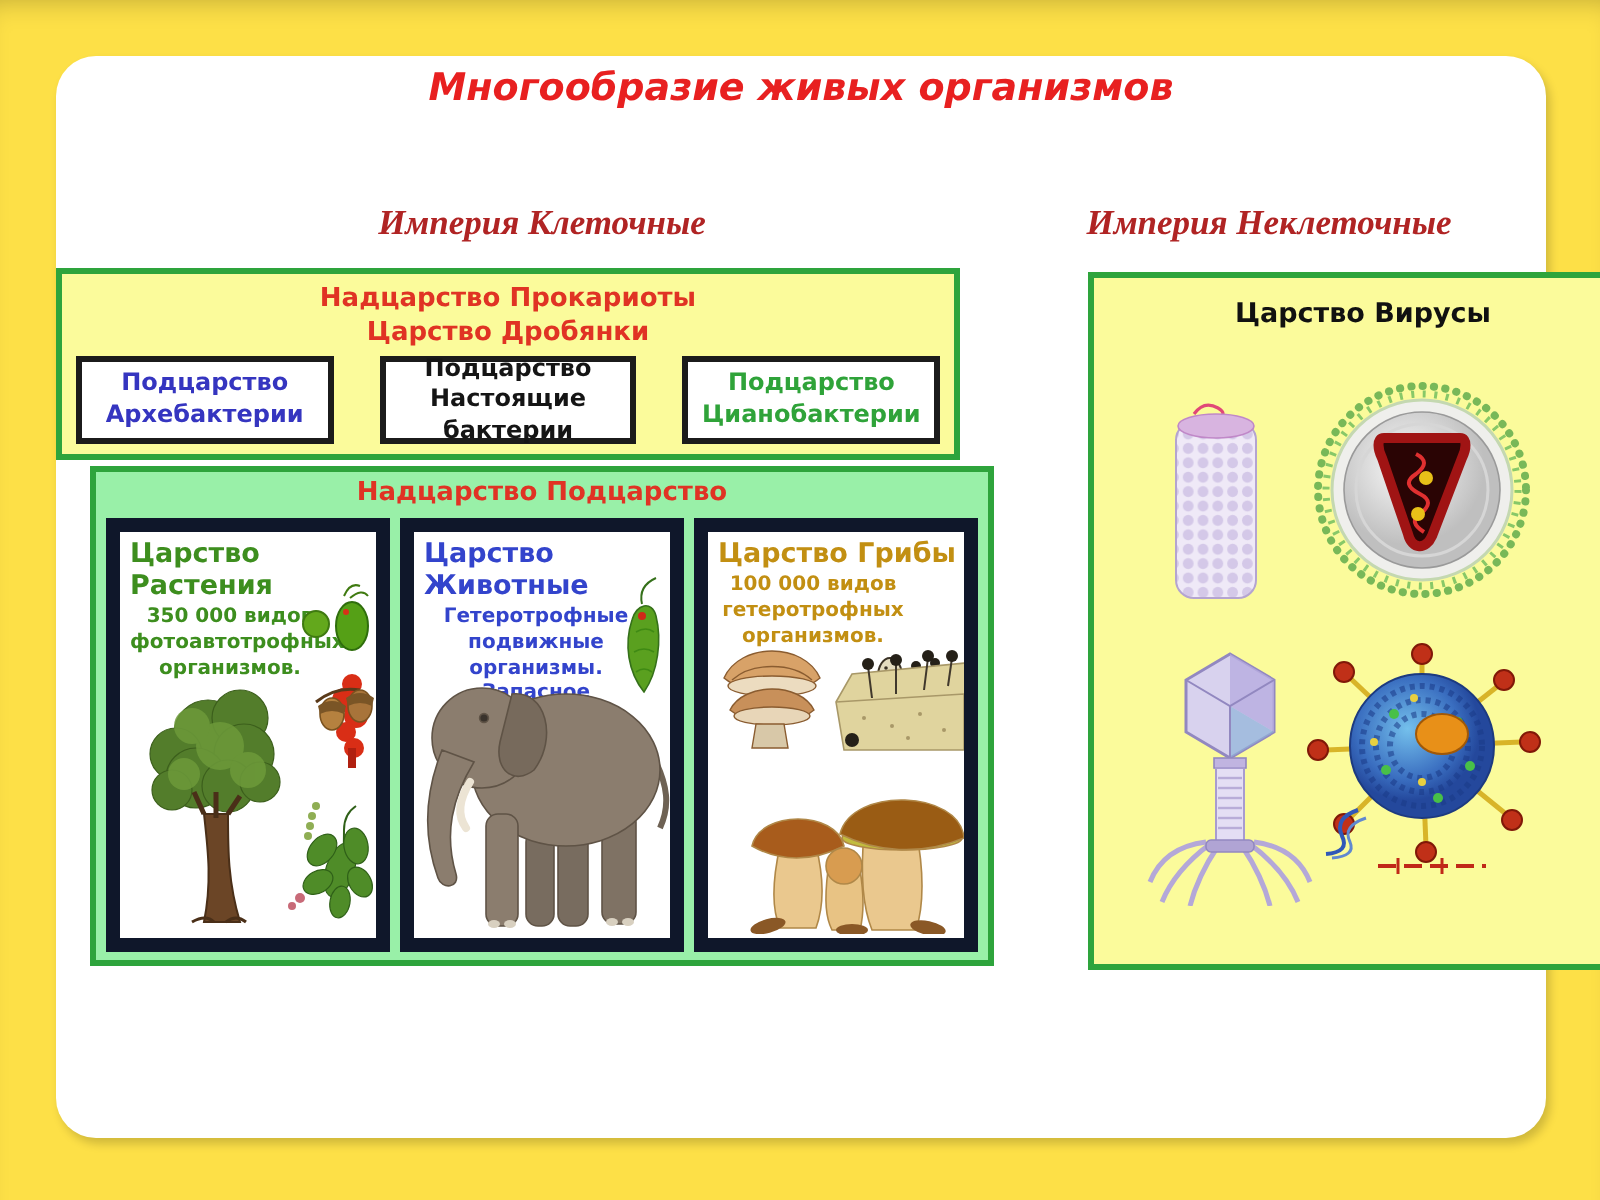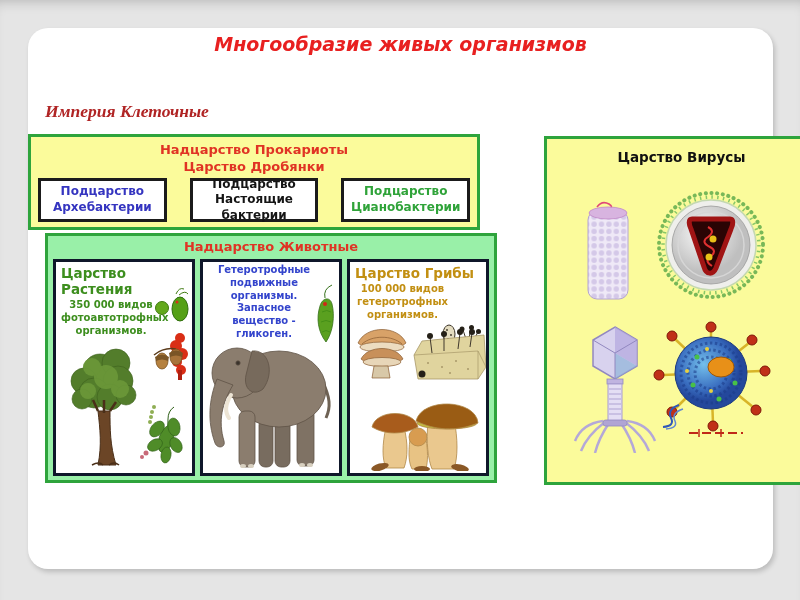--- a/index.html
+++ b/index.html
@@ -1,33 +1,33 @@
 <!DOCTYPE html>
 <html><head>
 <meta charset="utf-8">
 <style>
   html,body{margin:0;padding:0;}
-  .frame{position:relative;width:800px;height:600px;background:#e5e5e5;font-family:"DejaVu Sans","Liberation Sans",sans-serif;overflow:hidden;box-shadow:inset 0 10px 14px -10px rgba(0,0,0,.25);}
+  .frame{position:relative;width:800px;height:600px;background:#fde047;font-family:"DejaVu Sans","Liberation Sans",sans-serif;overflow:hidden;box-shadow:inset 0 10px 14px -10px rgba(0,0,0,.25);}
   .card{position:absolute;left:28px;top:28px;width:745px;height:541px;background:#ffffff;border-radius:20px;box-shadow:2px 3px 5px rgba(0,0,0,.18);}
   .slide-title{position:absolute;left:28px;top:33px;width:745px;text-align:center;font-size:19px;font-weight:bold;font-style:italic;color:#E82020;}
-  .empire-header{position:absolute;top:101px;text-align:left;font-family:"Liberation Serif","DejaVu Serif",serif;font-style:italic;font-weight:bold;font-size:17.5px;color:#B02424;}
+  .empire-header{position:absolute;top:101px;text-align:center;font-family:"Liberation Serif","DejaVu Serif",serif;font-style:italic;font-weight:bold;font-size:17.5px;color:#B02424;}
   .empire-cellular{left:45px;width:452px;}
   .empire-noncellular{left:514px;width:241px;}
   .panel{position:absolute;border:3px solid #2EA43C;box-sizing:border-box;}
   .prok-panel{left:28px;top:134px;width:452px;height:96px;background:#FBFB9B;}
   .prok-title{margin-top:5px;text-align:center;font-size:13px;font-weight:bold;color:#E03324;line-height:1.3;white-space:pre-line;}
   .sub-row{position:absolute;left:7px;right:7px;bottom:5px;display:flex;gap:23px;border-radius:15px;}
   .sub-box{flex:1;height:38px;background:#fff;border:3px solid #1b1b1b;display:flex;align-items:center;justify-content:center;text-align:center;font-size:12px;font-weight:bold;line-height:1.3;white-space:pre-line;}
   .sub-arch{color:#3535C0;}
   .sub-true{color:#151515;}
   .sub-cyan{color:#2FA339;}
   .euk-panel{left:45px;top:233px;width:452px;height:250px;background:#99F0A8;}
   .euk-title{margin-top:3px;text-align:center;font-size:13px;font-weight:bold;color:#E03324;}
   .cards-row{position:absolute;left:5px;right:5px;top:23px;bottom:4px;display:flex;gap:5px;}
-  .kcard{flex:1;background:#fff;border:3px solid #0f172a;position:relative;box-sizing:border-box;overflow:hidden;}
+  .kcard{flex:1;background:#fff;border:7px solid #0f172a;position:relative;box-sizing:border-box;overflow:hidden;}
   .ktitle{margin:3px 0 0 5px;font-size:13.5px;font-weight:bold;}
   .kdesc{margin:2px 0 0 5px;font-size:10px;font-weight:bold;line-height:1.28;text-align:center;}
   .plants .ktitle,.plants .kdesc{color:#3D8E1E;}
   .animals .ktitle,.animals .kdesc{color:#3344CC;}
   .fungi .ktitle,.fungi .kdesc{color:#C28F12;}
   .plants .kdesc{width:100px;}
   .animals .kdesc{width:112px;}
   .fungi .kdesc{width:95px;}
   .corner-icon{position:absolute;}
   .vir-panel{left:544px;top:136px;width:275px;height:349px;background:#FBFB9B;}
@@ -36,36 +36,37 @@
 </style>
 </head>
 <body>
 
 <div class="frame">
   <div class="card"></div>
 
   <div class="slide-title">Многообразие живых организмов</div>
 
   <div class="empire-header empire-cellular">Империя Клеточные</div>
+  <div class="empire-header empire-noncellular">Империя Неклеточные</div>
 
   <div class="panel prok-panel">
     <div class="prok-title">Надцарство Прокариоты
 Царство Дробянки</div>
     <div class="sub-row">
       <div class="sub-box sub-arch">Подцарство
 Архебактерии</div>
       <div class="sub-box sub-true">Подцарство
 Настоящие бактерии</div>
       <div class="sub-box sub-cyan">Подцарство
 Цианобактерии</div>
     </div>
   </div>
 
   <div class="panel euk-panel">
-    <div class="euk-title">Надцарство Животные</div>
+    <div class="euk-title">Надцарство Подцарство</div>
     <div class="cards-row">
 
       <div class="kcard plants">
         <div class="ktitle">Царство Растения</div>
         <div class="kdesc">350 000 видов фотоавтотрофных организмов.</div>
         <svg class="corner-icon" style="top:20px;right:2px;" width="36" height="100" viewBox="0 0 36 100">
           <circle cx="8" cy="26" r="6.5" fill="#63a81c" stroke="#3f7a10"></circle>
           <path d="M22 12 q3 -7 8 -5 M25 13 q6 -5 9 -1" stroke="#3f7a10" stroke-width="1" fill="none"></path>
           <ellipse cx="26" cy="27" rx="8" ry="12" fill="#55a016" stroke="#2f6e0c"></ellipse>
           <circle cx="23" cy="20" r="1.5" fill="#d83018"></circle>
@@ -117,20 +118,21 @@
               <circle cx="94" cy="79" r="2"></circle>
               <circle cx="93" cy="84" r="2"></circle>
               <circle cx="92" cy="89" r="2"></circle>
             </g>
           <circle cx="88" cy="120" r="2.5" fill="#c86a78"></circle>
             <circle cx="84" cy="124" r="2" fill="#c86a78"></circle>
         </svg>
       </div>
 
       <div class="kcard animals">
+        <div class="ktitle">Царство Животные</div>
         <div class="kdesc">Гетеротрофные подвижные организмы. Запасное вещество - гликоген.</div>
         <svg class="corner-icon" style="top:22px;right:3px;" width="26" height="62" viewBox="0 0 26 62">
           <path d="M15 14 q-2 -9 7 -13" stroke="#35701a" fill="none"></path>
           <path d="M16 58 C8 48 6 34 10 22 C12 14 20 12 22 20 C25 32 23 48 16 58 Z" fill="#5aa01f" stroke="#35701a" stroke-width="0.8"></path>
           <path d="M12 28 q5 -3 9 0 M11 38 q5 -3 10 0 M12 48 q4 -3 8 0" stroke="#3f8a14" stroke-width="0.8" fill="none"></path>
           <circle cx="15" cy="20" r="2" fill="#d02818"></circle>
         </svg>
         <svg class="corner-icon" style="left:2px;bottom:2px;" width="136" height="150" viewBox="0 0 136 150">
           <g stroke="#5f5346" stroke-width="0.8">
             <rect x="92" y="88" width="17" height="57" rx="6" fill="#7f7264"></rect>

